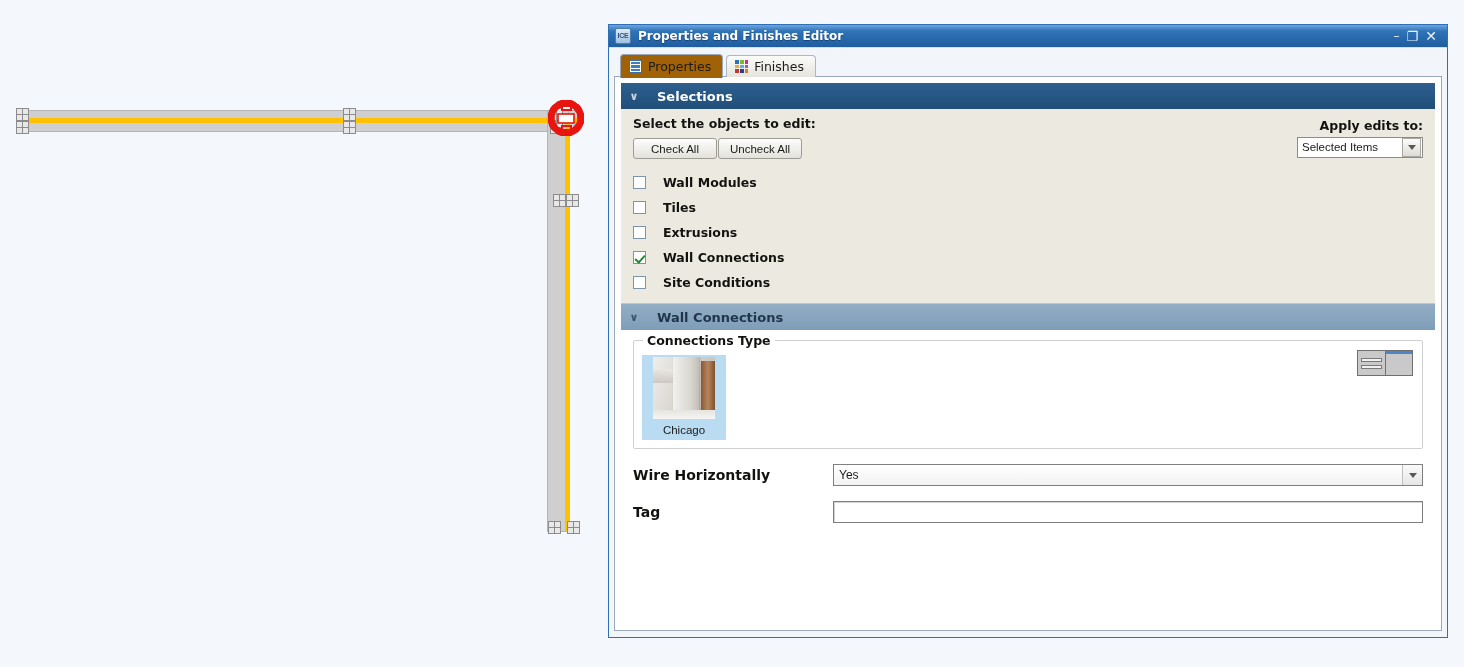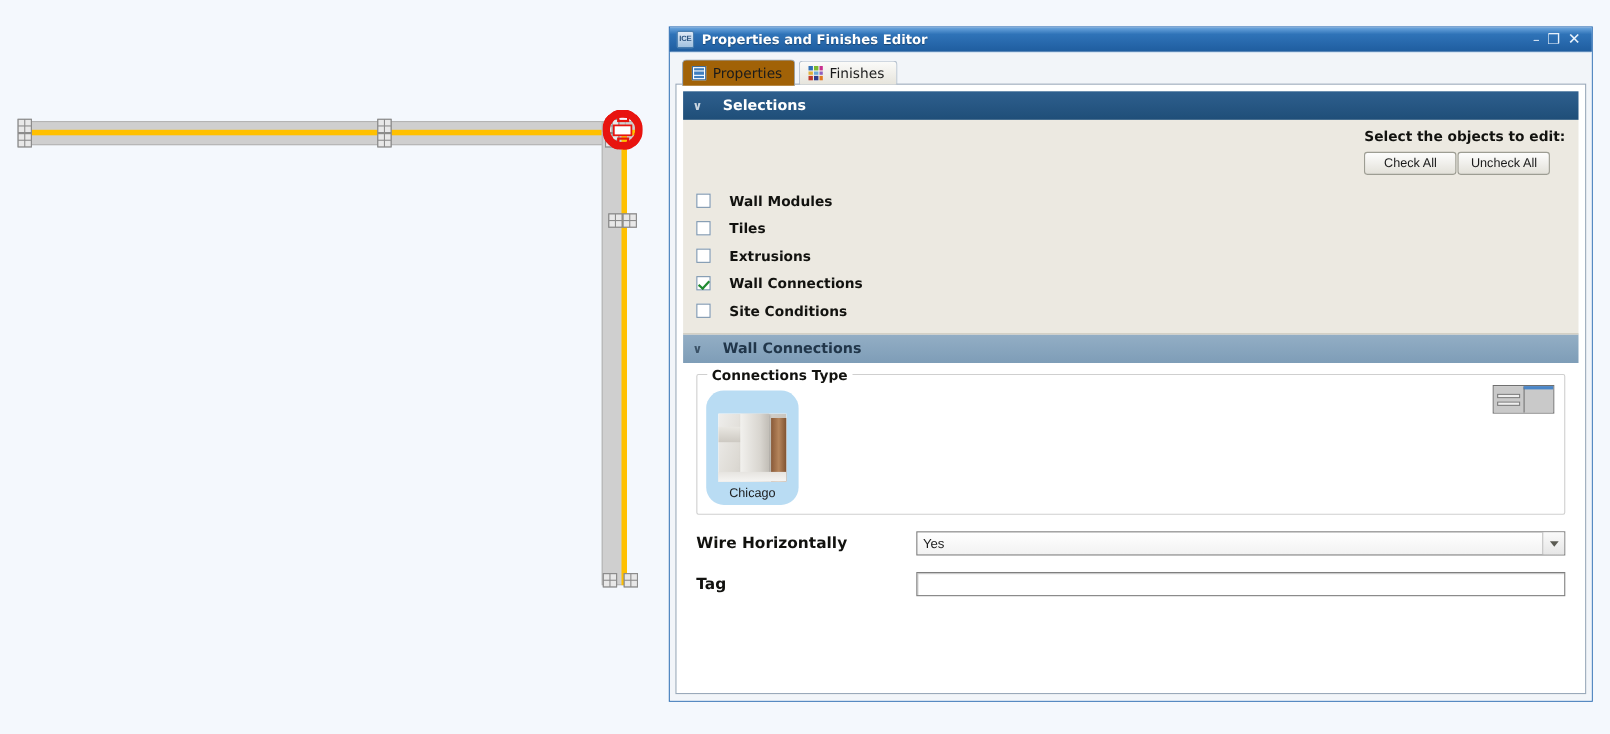--- a/index.html
+++ b/index.html
@@ -244,22 +244,21 @@
   .selections {
     background: #ece9e1;
     padding: 7px 12px 8px 12px;
     flex: none;
     position: relative;
     border-bottom: 1px solid #c9c5ba;
   }
   .sel-row1 {
     display: flex;
     justify-content: space-between;
-    align-items: flex-end;
-    flex-direction: column;
+    align-items: center;
   }
   .lbl-bold {
     font-size: 12.5px;
     font-weight: bold;
     color: #12120f;
     font-family: "DejaVu Sans", sans-serif;
   }
   .btn {
     height: 21px;
     min-width: 84px;
@@ -358,23 +357,23 @@
     top: -8px; left: 9px;
     background: #ffffff;
     padding: 0 4px;
     font-size: 12.5px;
     font-weight: bold;
     color: #12120f;
     font-family: "DejaVu Sans", sans-serif;
   }
   .swatch {
     width: 84px;
-    border-radius: 16px;
+    border-radius: 0;
     background: #b9dcf3;
-    padding: 21px 0 4px 0;
+    padding: 2px 0 4px 0;
     text-align: center;
     cursor: default;
   }
   .swatch-img {
     width: 62px; height: 62px;
     margin: 0 auto;
     background: #ffffff;
     position: relative;
     overflow: hidden;
   }
@@ -602,20 +601,29 @@
 
         <div class="selections">
           <div class="sel-row1">
             <div>
               <div class="lbl-bold">Select the objects to edit:</div>
               <div class="btnrow">
                 <button class="btn">Check All</button>
                 <button class="btn">Uncheck All</button>
               </div>
             </div>
+            <div class="apply-wrap">
+              <div class="lbl-bold">Apply edits to:</div>
+              <div class="combo-small">
+                <span class="val">Selected Items</span>
+                <span class="combo-arrow">
+                    <span class="caret"></span>
+                  </span>
+              </div>
+            </div>
           </div>
 
           <div class="cklist">
             <label class="ckrow">
               <span class="ckbox"></span>
               <span class="cklabel">Wall Modules</span>
             </label>
             <label class="ckrow">
               <span class="ckbox"></span>
               <span class="cklabel">Tiles</span>

